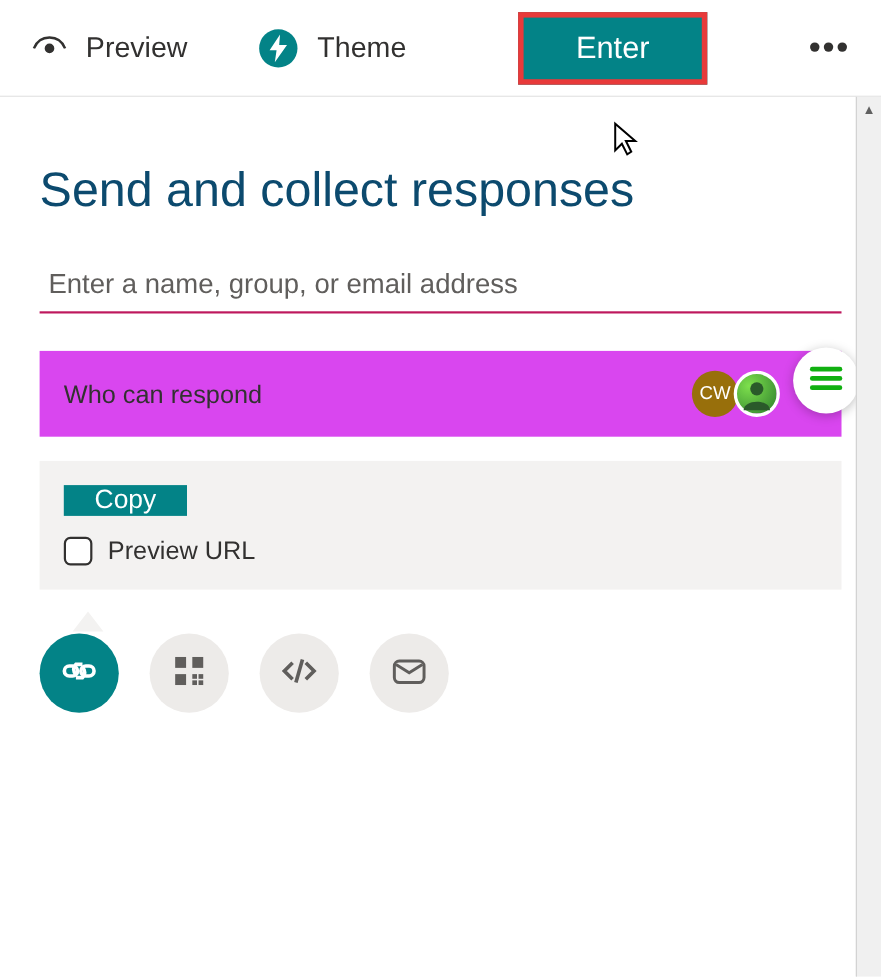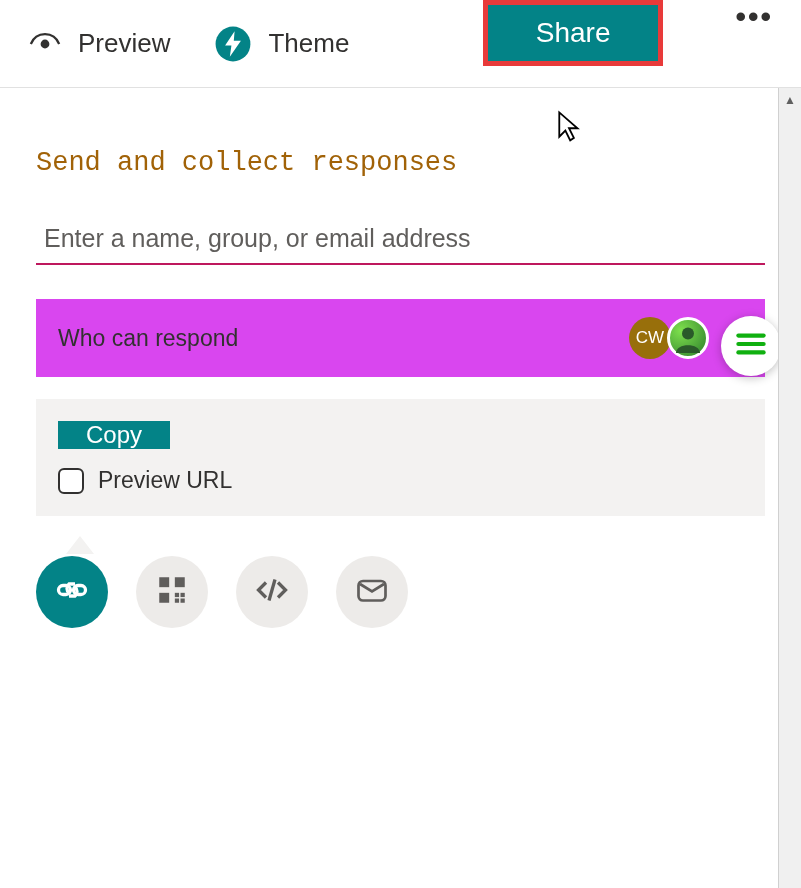--- a/index.html
+++ b/index.html
@@ -6,25 +6,25 @@
     body {
       font-family: "Segoe UI", -apple-system, sans-serif;
       background: #fff;
       width: 801px;
       height: 888px;
       overflow: hidden;
       position: relative;
     }
     .toolbar {
       display: flex;
-      align-items: flex-start;
+      align-items: center;
       height: 88px;
       border-bottom: 1px solid #e1e1e1;
-      padding: 0 28px;
-      gap: 44px;
+      padding: 16px 28px;
+      gap: 64px;
     }
     .toolbar-item {
       display: flex;
       align-items: center;
       gap: 16px;
       font-size: 26px;
       color: #323130;
       cursor: pointer;
       height: 100%;
     }
@@ -47,25 +47,24 @@
       font-weight: bold;
       letter-spacing: 2px;
       cursor: pointer;
       margin-left: 28px;
       color: #323130;
     }
     .content {
       padding: 60px 36px 0 36px;
     }
     .page-title {
-      font-size: 27px;
+      font-size: 44px;
       font-weight: 400;
-      color: #a16207;
+      color: #0c4a6e;
       margin-bottom: 36px;
-      font-family: Liberation Mono, monospace;
     }
     .dropdown-wrap {
       border: 2px dashed #000;
       padding: 5px;
       margin-bottom: 18px;
       position: relative;
     }
     .dropdown {
       border: 5px solid #E83A3A;
       display: flex;
@@ -207,21 +206,21 @@
   <div class="toolbar-item">
     <span class="toolbar-icon">
       <svg width="38" height="38" viewBox="0 0 24 24">
         <circle cx="12" cy="12" r="11" fill="#038387"></circle>
         <path d="M13 4 L7 13 L11 13 L10 20 L17 10 L12.5 10 Z" fill="#fff"></path>
       </svg>
     </span>
     <span>Theme</span>
   </div>
   <div class="share-button">
-    <span>Share</span>
+    <span>Enter</span>
   </div>
   <div class="more-button">
     <span>•••</span>
   </div>
 </div>
 
 <div class="content">
   <h1 class="page-title">Send and collect responses</h1>
 
 

